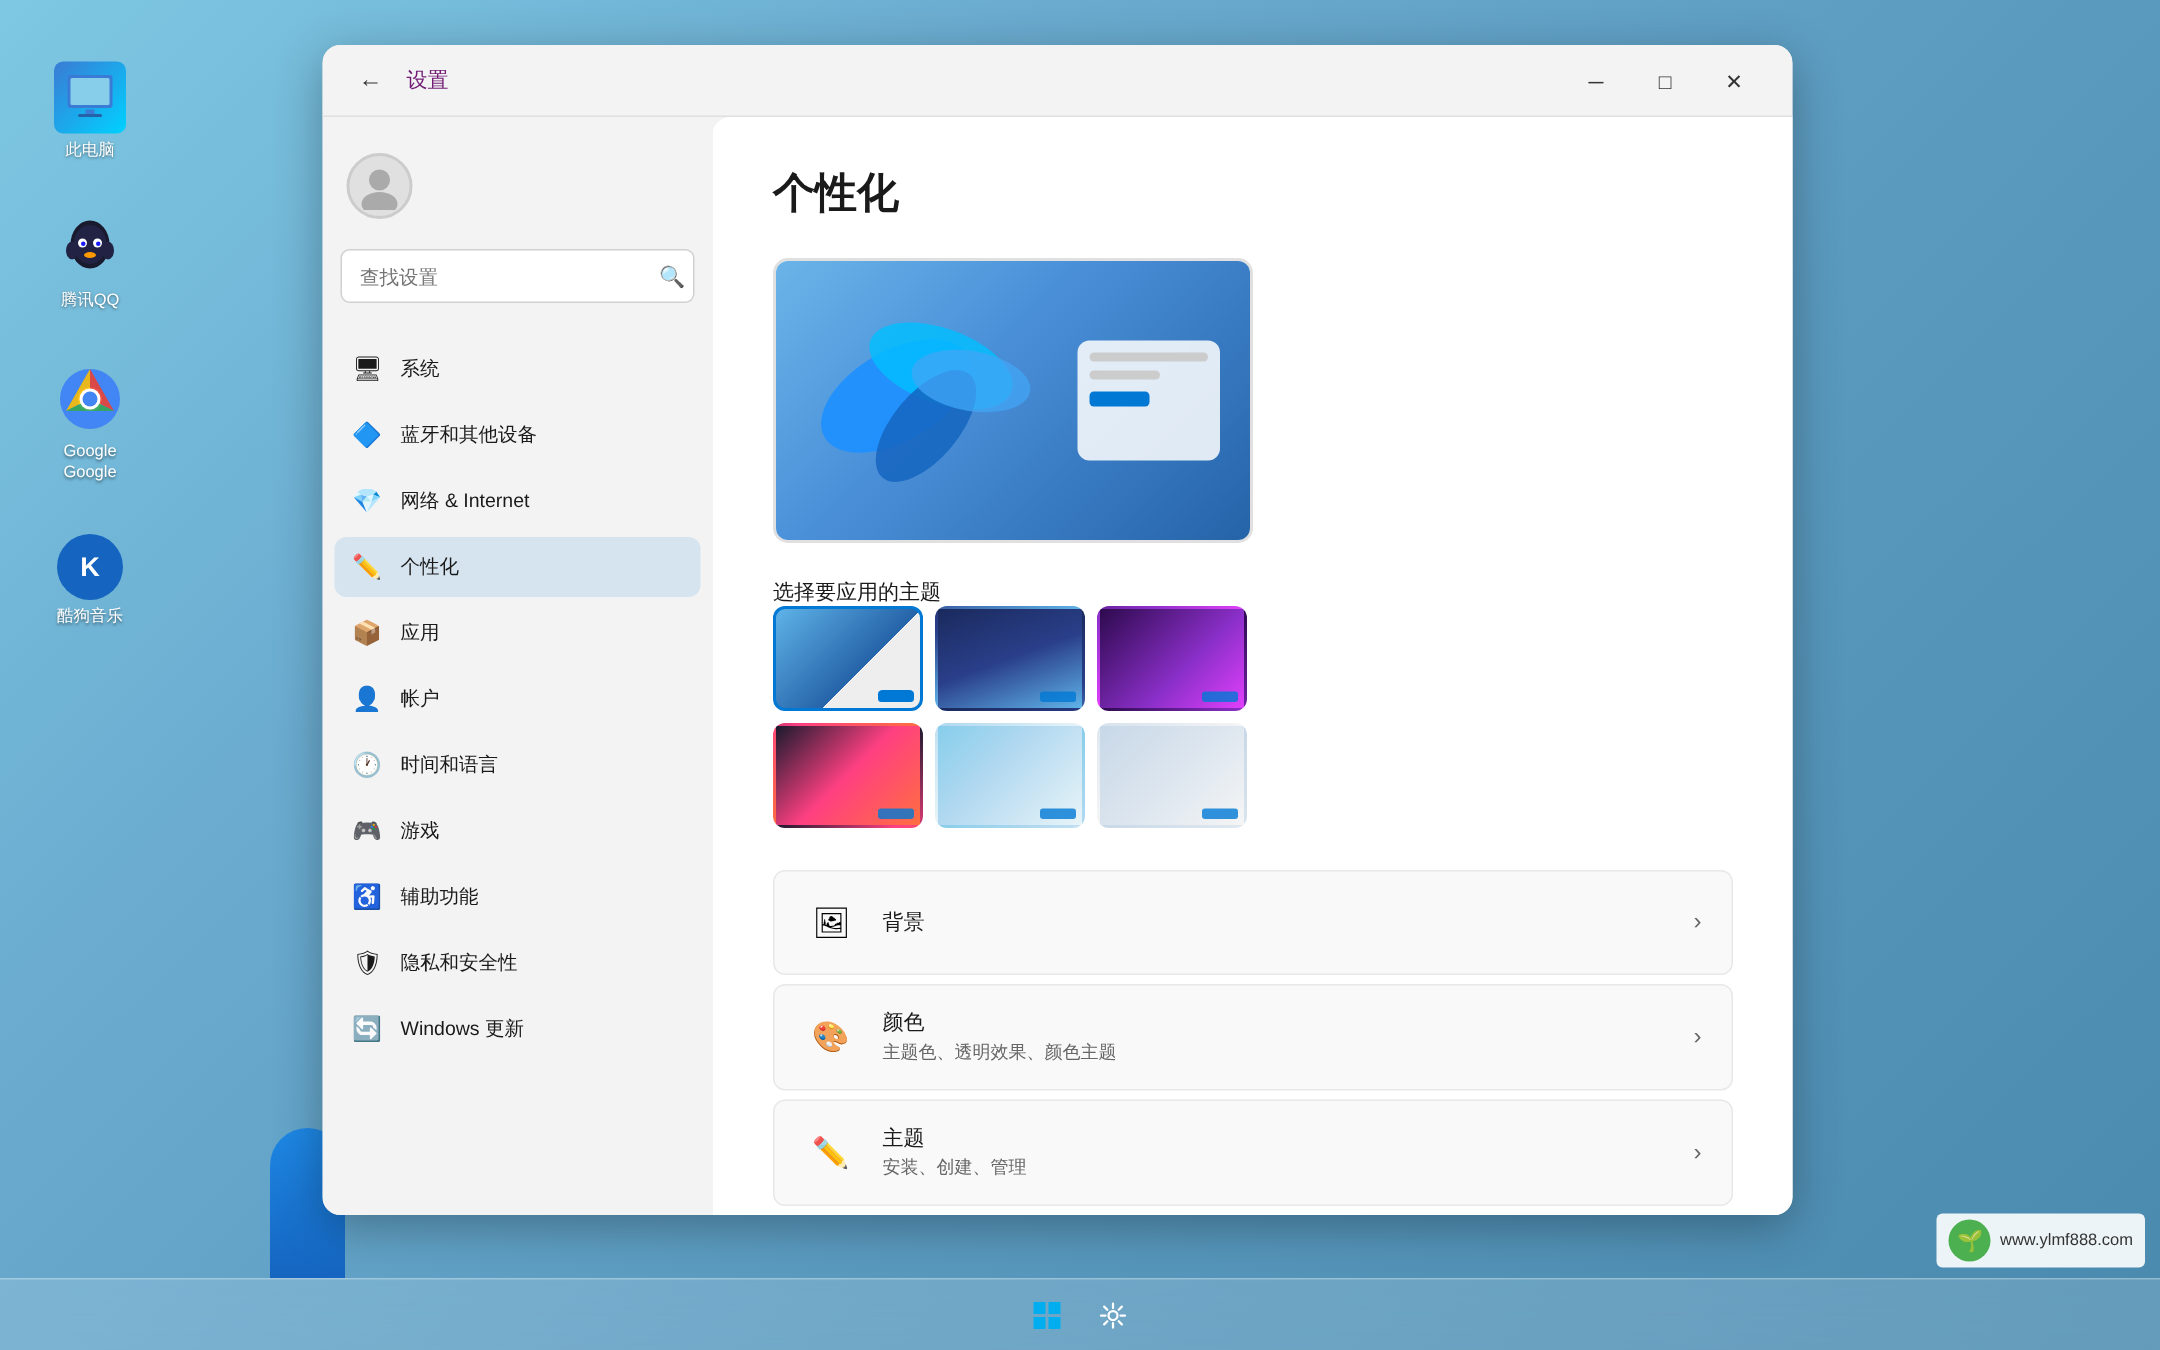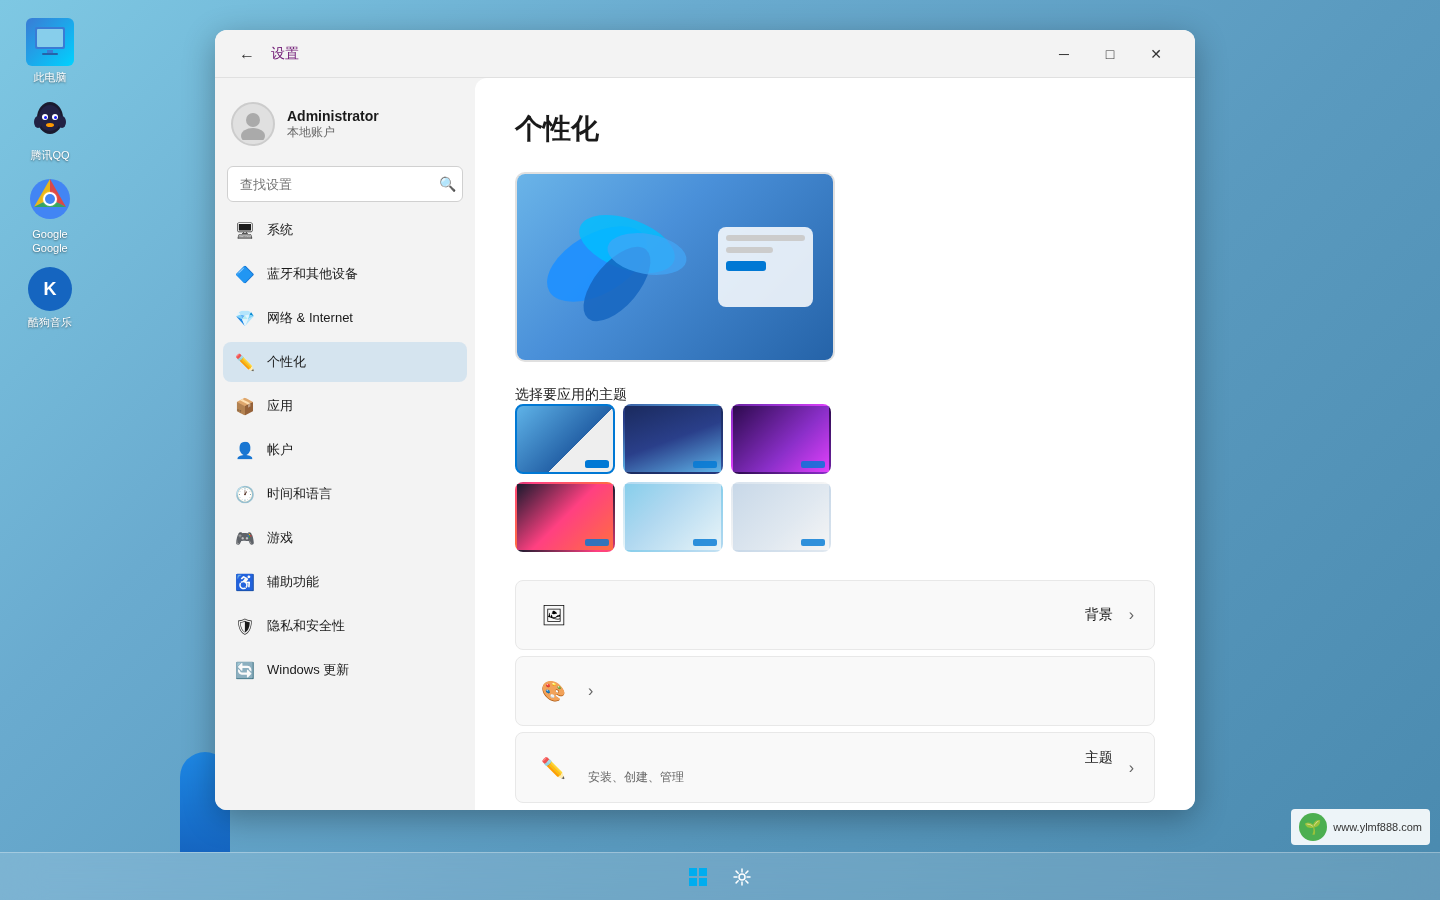--- a/index.html
+++ b/index.html
@@ -22,23 +22,23 @@
 
     
     .desktop-icons {
       position: absolute;
       left: 0;
       top: 0;
       width: 100px;
       height: 100%;
       display: flex;
       flex-direction: column;
-      align-items: center;
-      padding-top: 12px;
-      gap: 0;
+      align-items: flex-end;
+      padding-top: 35px;
+      gap: 22px;
     }
 
     .desktop-icon {
       display: flex;
       flex-direction: column;
       align-items: center;
       gap: 4px;
       cursor: pointer;
       padding: 6px;
       border-radius: 4px;
@@ -285,21 +285,21 @@
     }
 
     .user-account {
       font-size: 12px;
       color: #666;
     }
 
     
     .search-box {
       position: relative;
-      margin-bottom: 8px;
+      margin-bottom: 24px;
       padding: 0 4px;
     }
 
     .search-input {
       width: 100%;
       height: 36px;
       border: 1px solid #d0d0d0;
       border-radius: 6px;
       background: #fff;
       padding: 0 36px 0 12px;
@@ -477,21 +477,20 @@
       font-size: 20px;
       flex-shrink: 0;
     }
 
     .settings-item-text { flex: 1; }
 
     .settings-item-title {
       font-size: 14px;
       font-weight: 500;
       color: #1a1a1a;
-      text-align: right;
     }
 
     .settings-item-desc {
       font-size: 12px;
       color: #666;
       margin-top: 2px;
     }
 
     .settings-item-arrow {
       font-size: 16px;
@@ -583,24 +582,20 @@
     <div class="window-body">
 
       <div class="sidebar">
 
         <div class="user-profile">
           <div class="user-avatar">
             <svg width="32" height="32" viewBox="0 0 32 32">
               <circle cx="16" cy="12" r="7" fill="#aaa"></circle>
               <ellipse cx="16" cy="28" rx="12" ry="8" fill="#aaa"></ellipse>
             </svg>
-          </div>
-          <div class="user-info">
-            <div class="user-name">Administrator</div>
-            <div class="user-account">本地账户</div>
           </div>
         </div>
 
         <div class="search-box">
           <input class="search-input" type="text" placeholder="查找设置" style="">
           <span class="search-icon-btn">🔍</span>
         </div>
 
         <div class="settings-menu" id="nav-menu">
             <div class="nav-item">
@@ -698,20 +693,24 @@
         <div class="settings-menu" id="settings-items">
             <div class="settings-item">
       <div class="settings-item-icon">🖼</div>
       <div class="settings-item-text">
         <div class="settings-item-title">背景</div>
       </div>
       <div class="settings-item-arrow">›</div>
     </div>
             <div class="settings-item">
       <div class="settings-item-icon">🎨</div>
+      <div class="settings-item-text">
+        <div class="settings-item-title">颜色</div>
+        <div class="settings-item-desc">主题色、透明效果、颜色主题</div>
+      </div>
       <div class="settings-item-arrow">›</div>
     </div>
             <div class="settings-item">
       <div class="settings-item-icon">✏️</div>
       <div class="settings-item-text">
         <div class="settings-item-title">主题</div>
         <div class="settings-item-desc">安装、创建、管理</div>
       </div>
       <div class="settings-item-arrow">›</div>
     </div>

